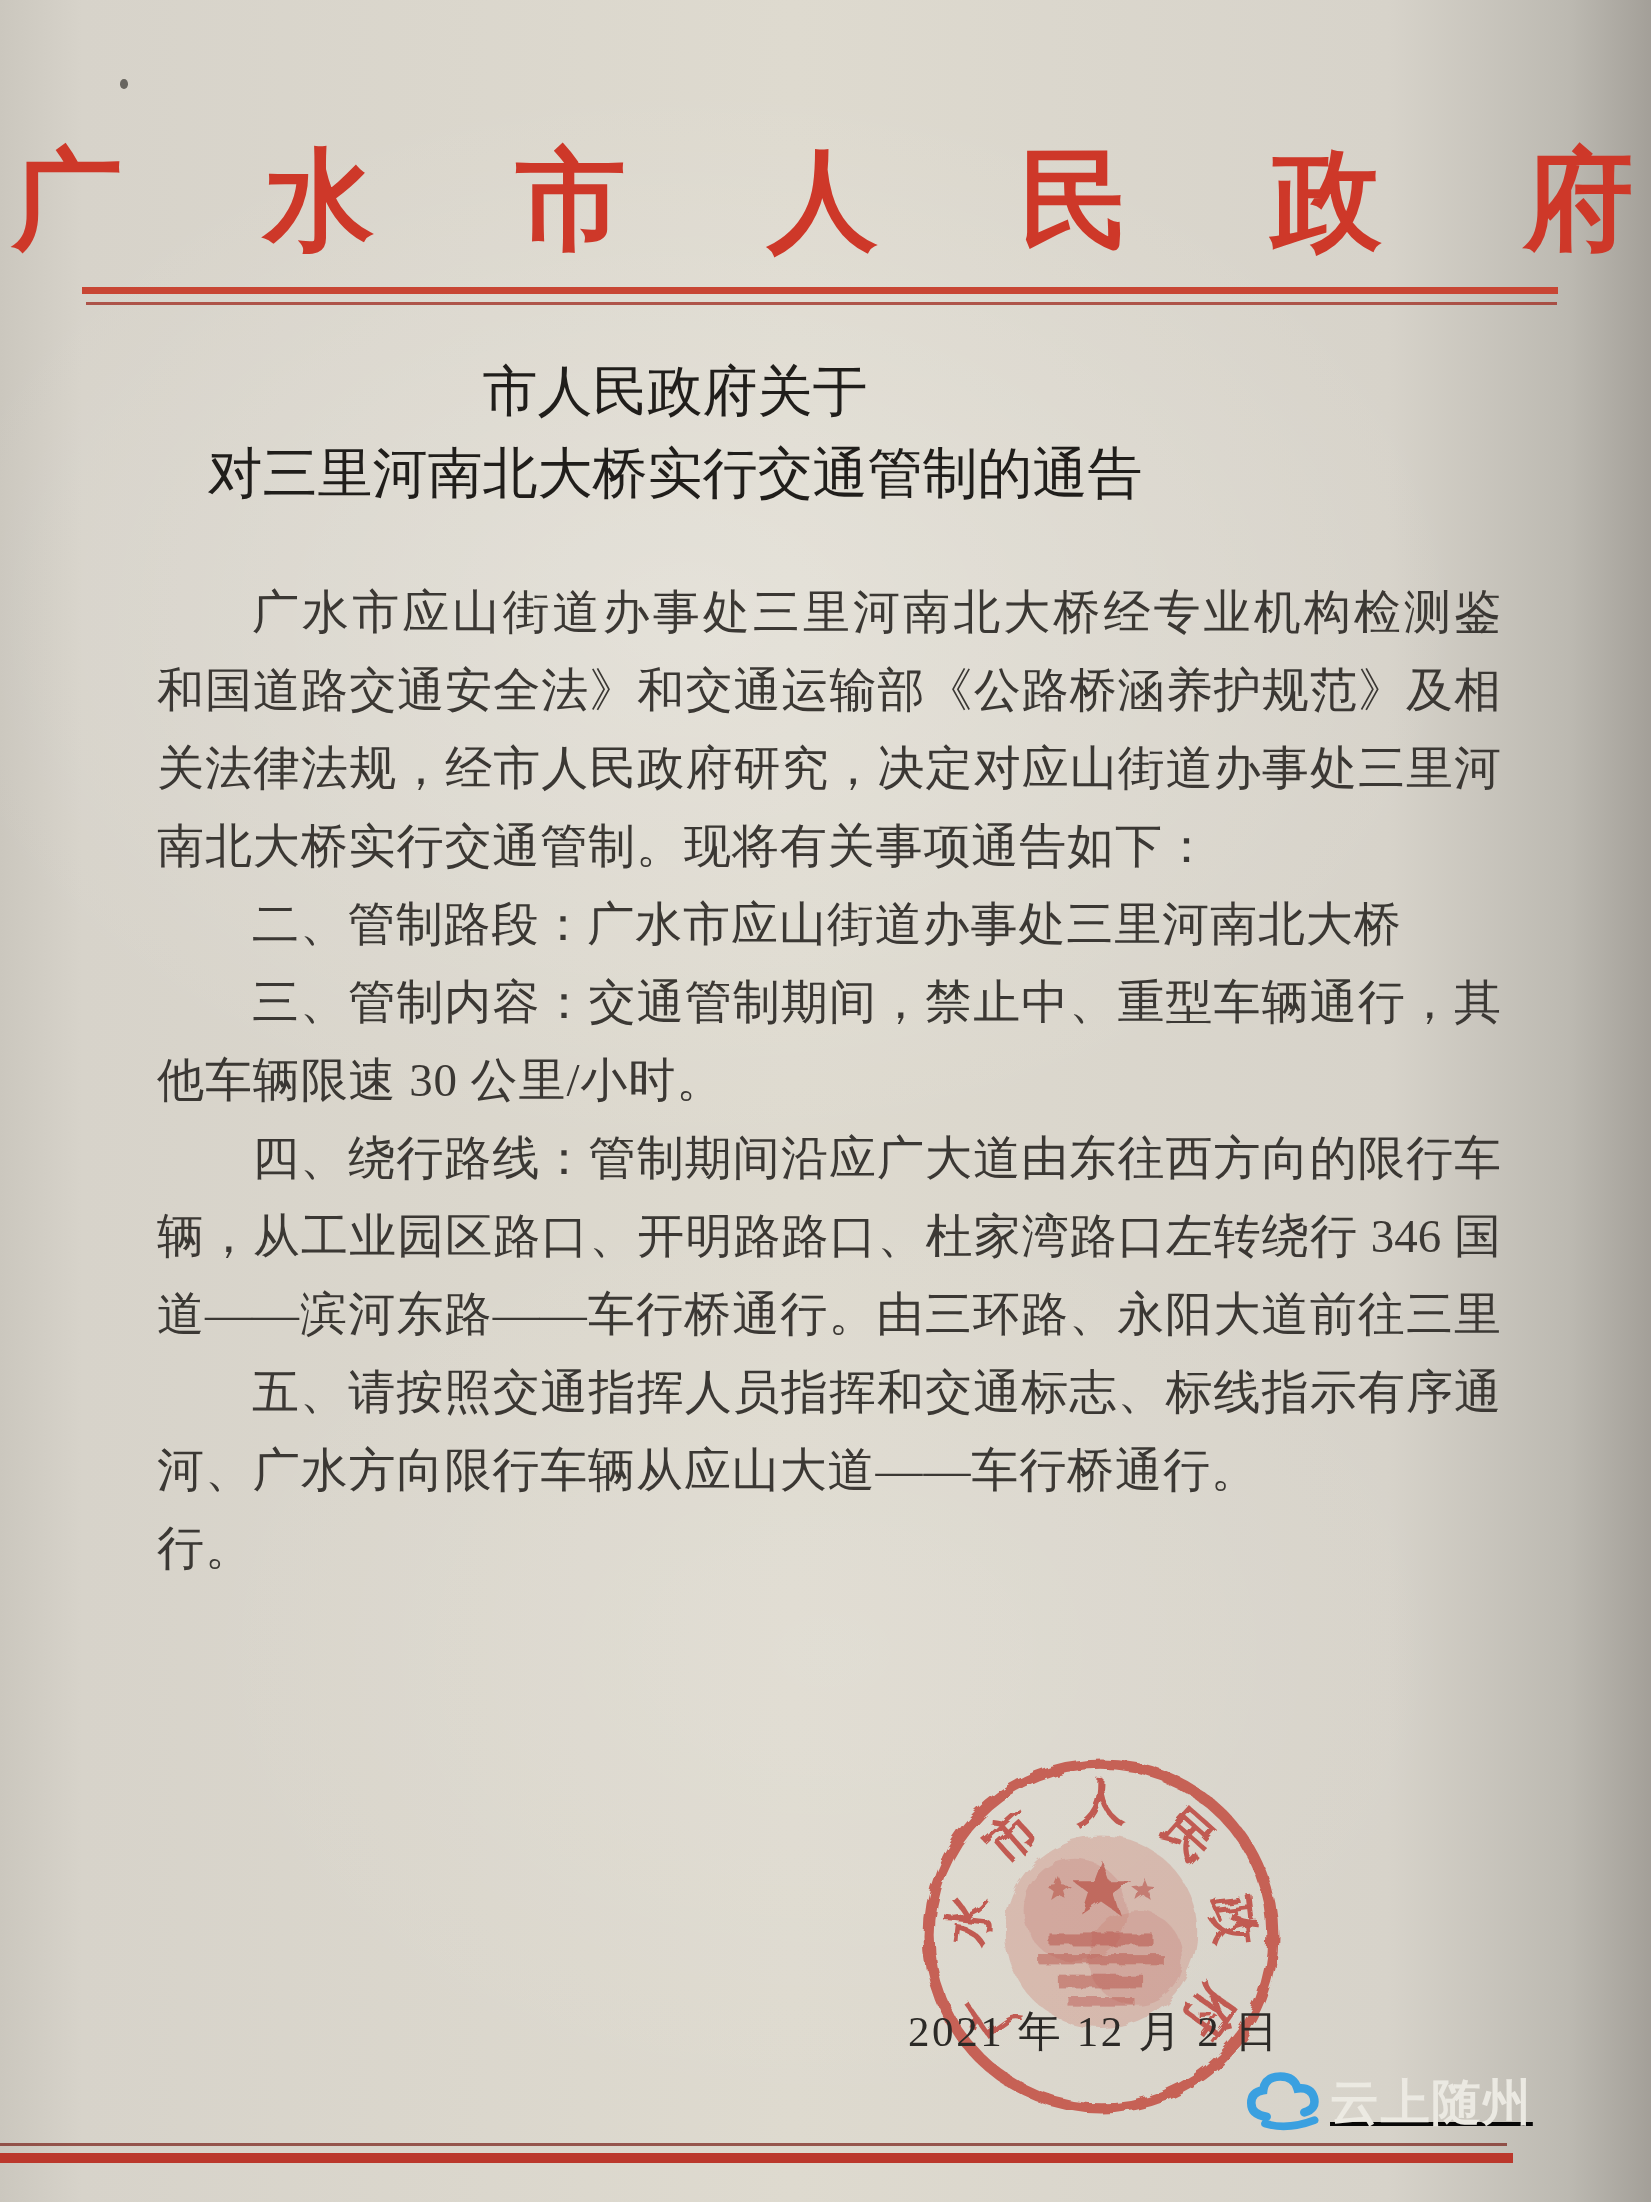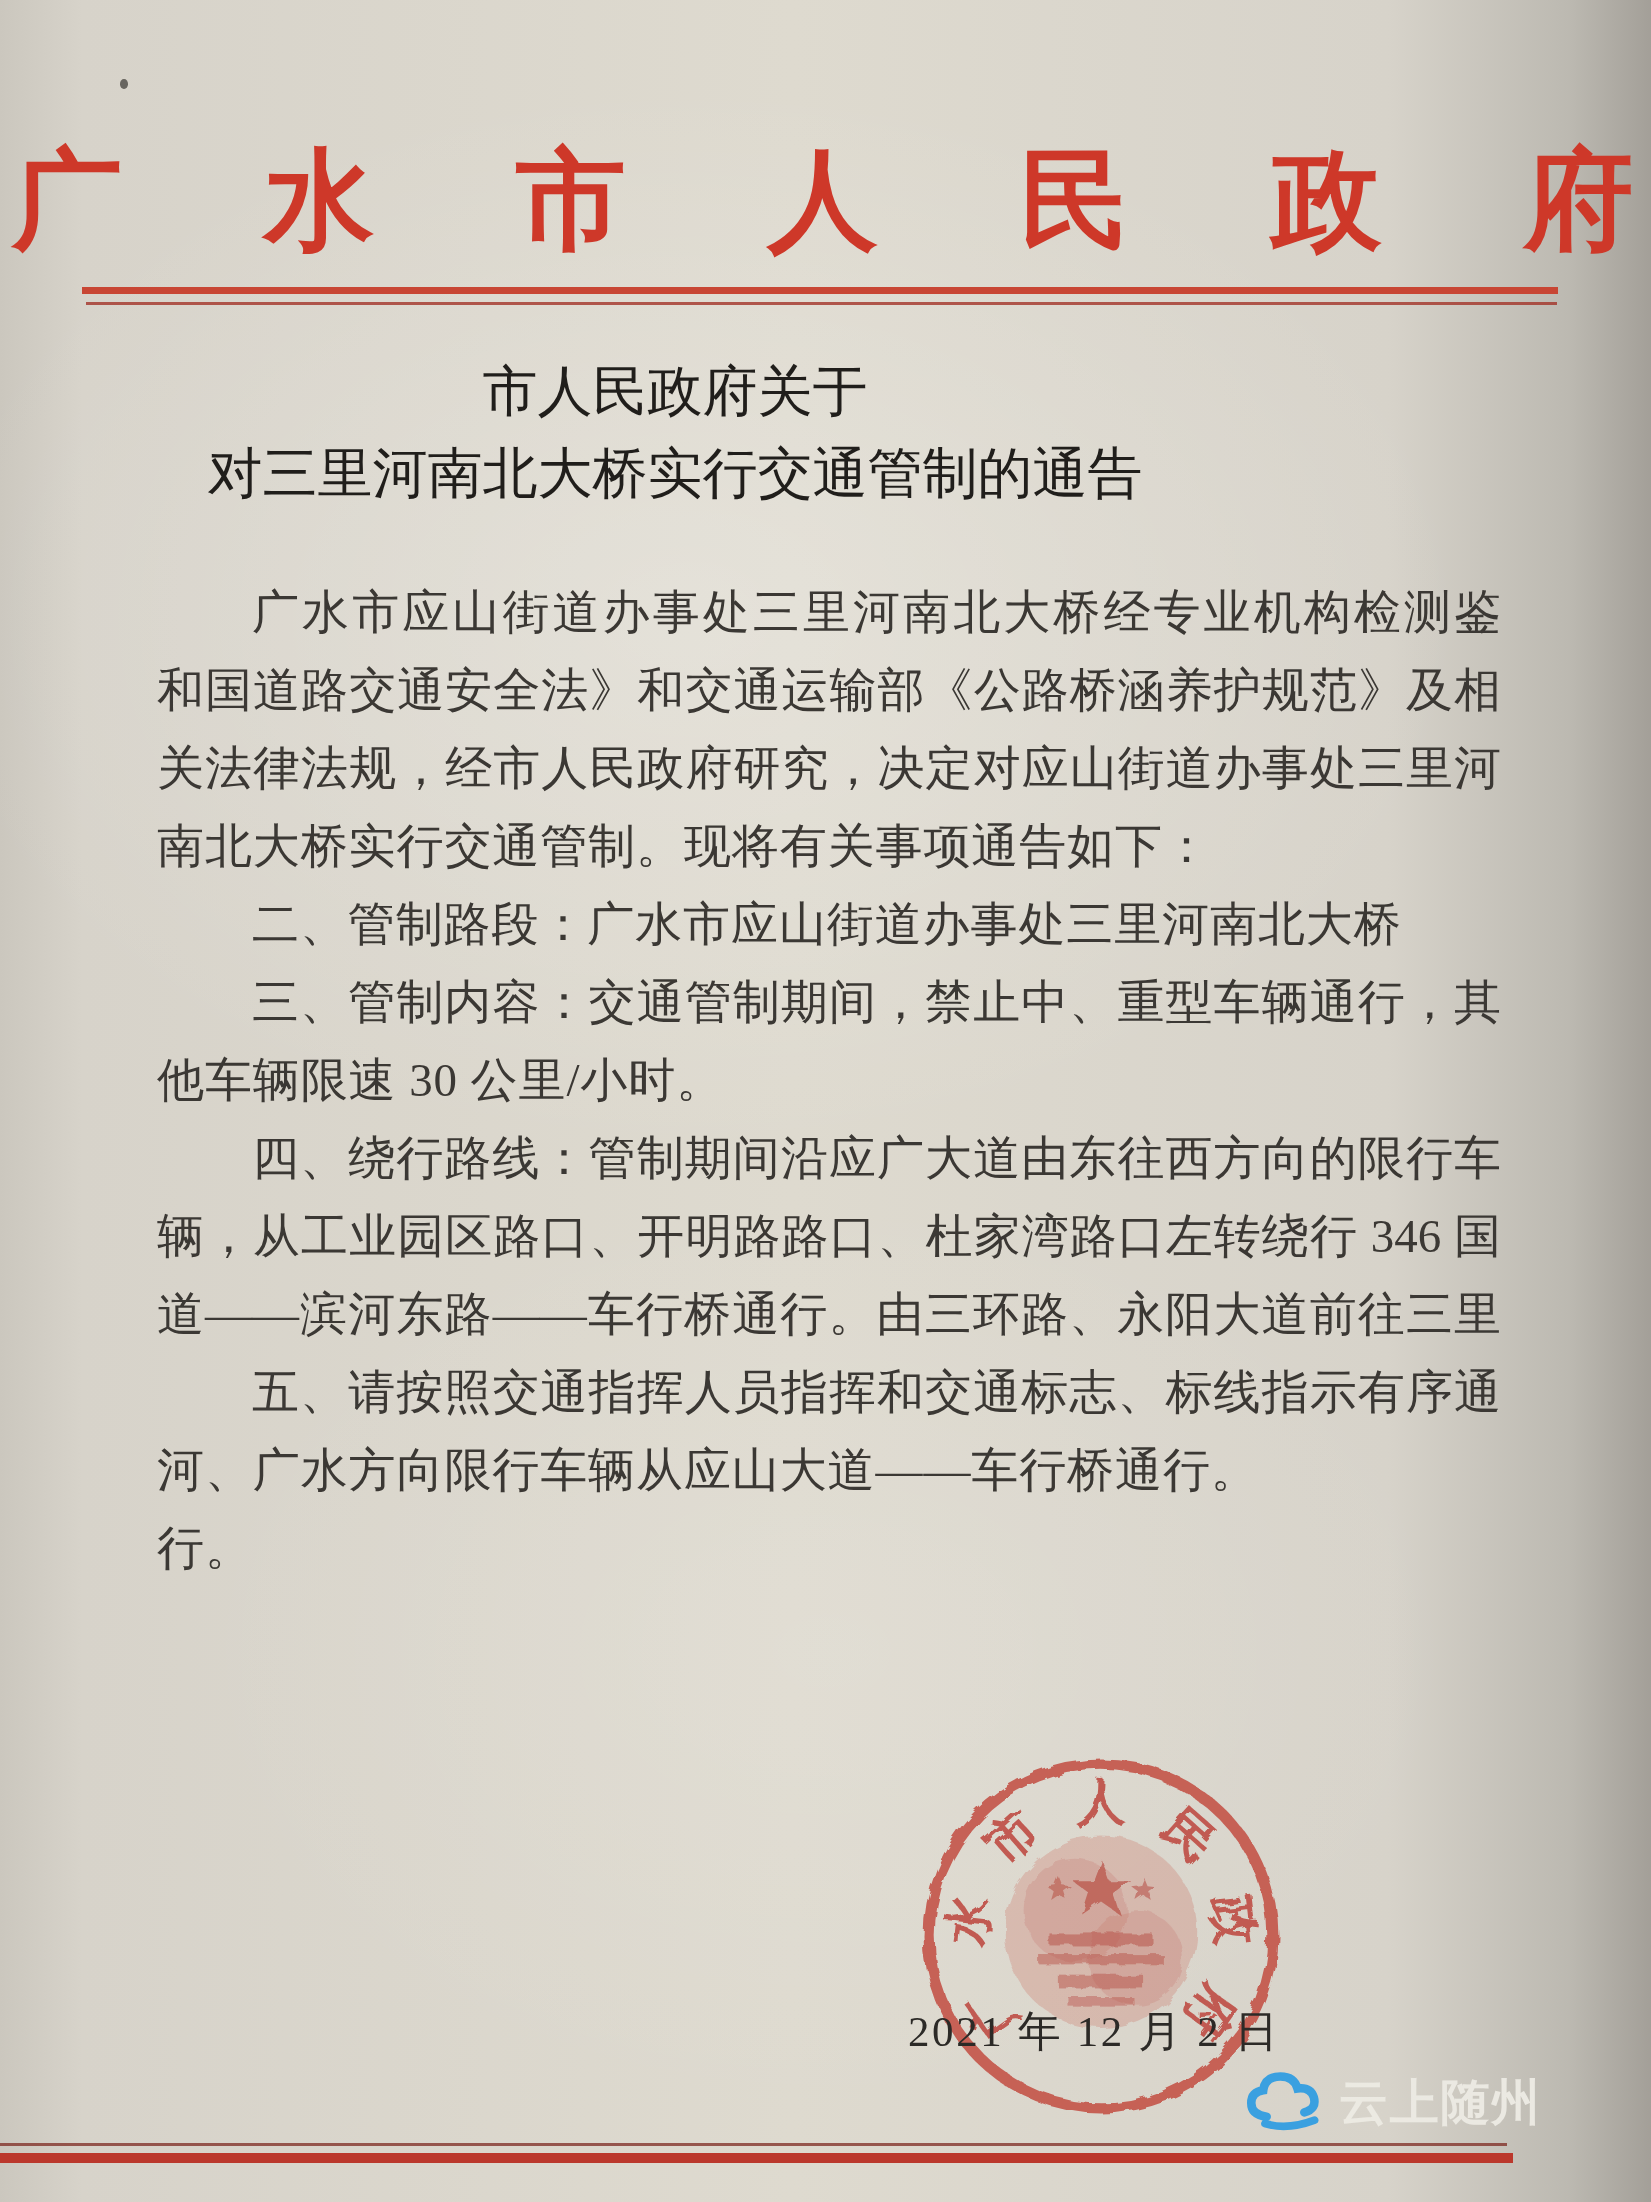--- a/index.html
+++ b/index.html
@@ -39,21 +39,21 @@
   .bline{height:78px;line-height:78px;white-space:nowrap;letter-spacing:0.9px;}
   .bline.fill{white-space:normal;text-align:justify;text-align-last:justify;text-justify:inter-character;letter-spacing:0;}
   .bline.indent{text-indent:95px;}
   .seal{position:absolute;left:899px;top:1734px;z-index:5;opacity:.9;}
   .seal text{font-family:"Liberation Serif","DejaVu Serif",serif;font-weight:700;fill:#bf4e44;font-size:58px;}
   .date-line{
     position:absolute;left:908px;top:2003px;z-index:6;
     color:#2c2a27;font-size:43px;letter-spacing:2.6px;white-space:nowrap;
   }
   .watermark{
-    position:absolute;left:1241px;top:2067px;z-index:7;display:flex;align-items:center;gap:9px;
+    position:absolute;left:1241px;top:2067px;z-index:7;display:flex;align-items:center;gap:0;text-decoration:underline;
   }
   .watermark-label{
     font-family:"Liberation Sans","DejaVu Sans",sans-serif;font-weight:700;
     color:var(--watermark-text);font-size:49px;letter-spacing:1.7px;opacity:.96;white-space:nowrap;
   }
   .rule-bottom-thin{position:absolute;left:0;top:2143px;width:1507px;height:2.6px;background:#7e2a22;opacity:.75;}
   .rule-bottom-thick{position:absolute;left:0;top:2153px;width:1513px;height:9.5px;background:#bb382c;}
 </style>
 </head>
 <body>

